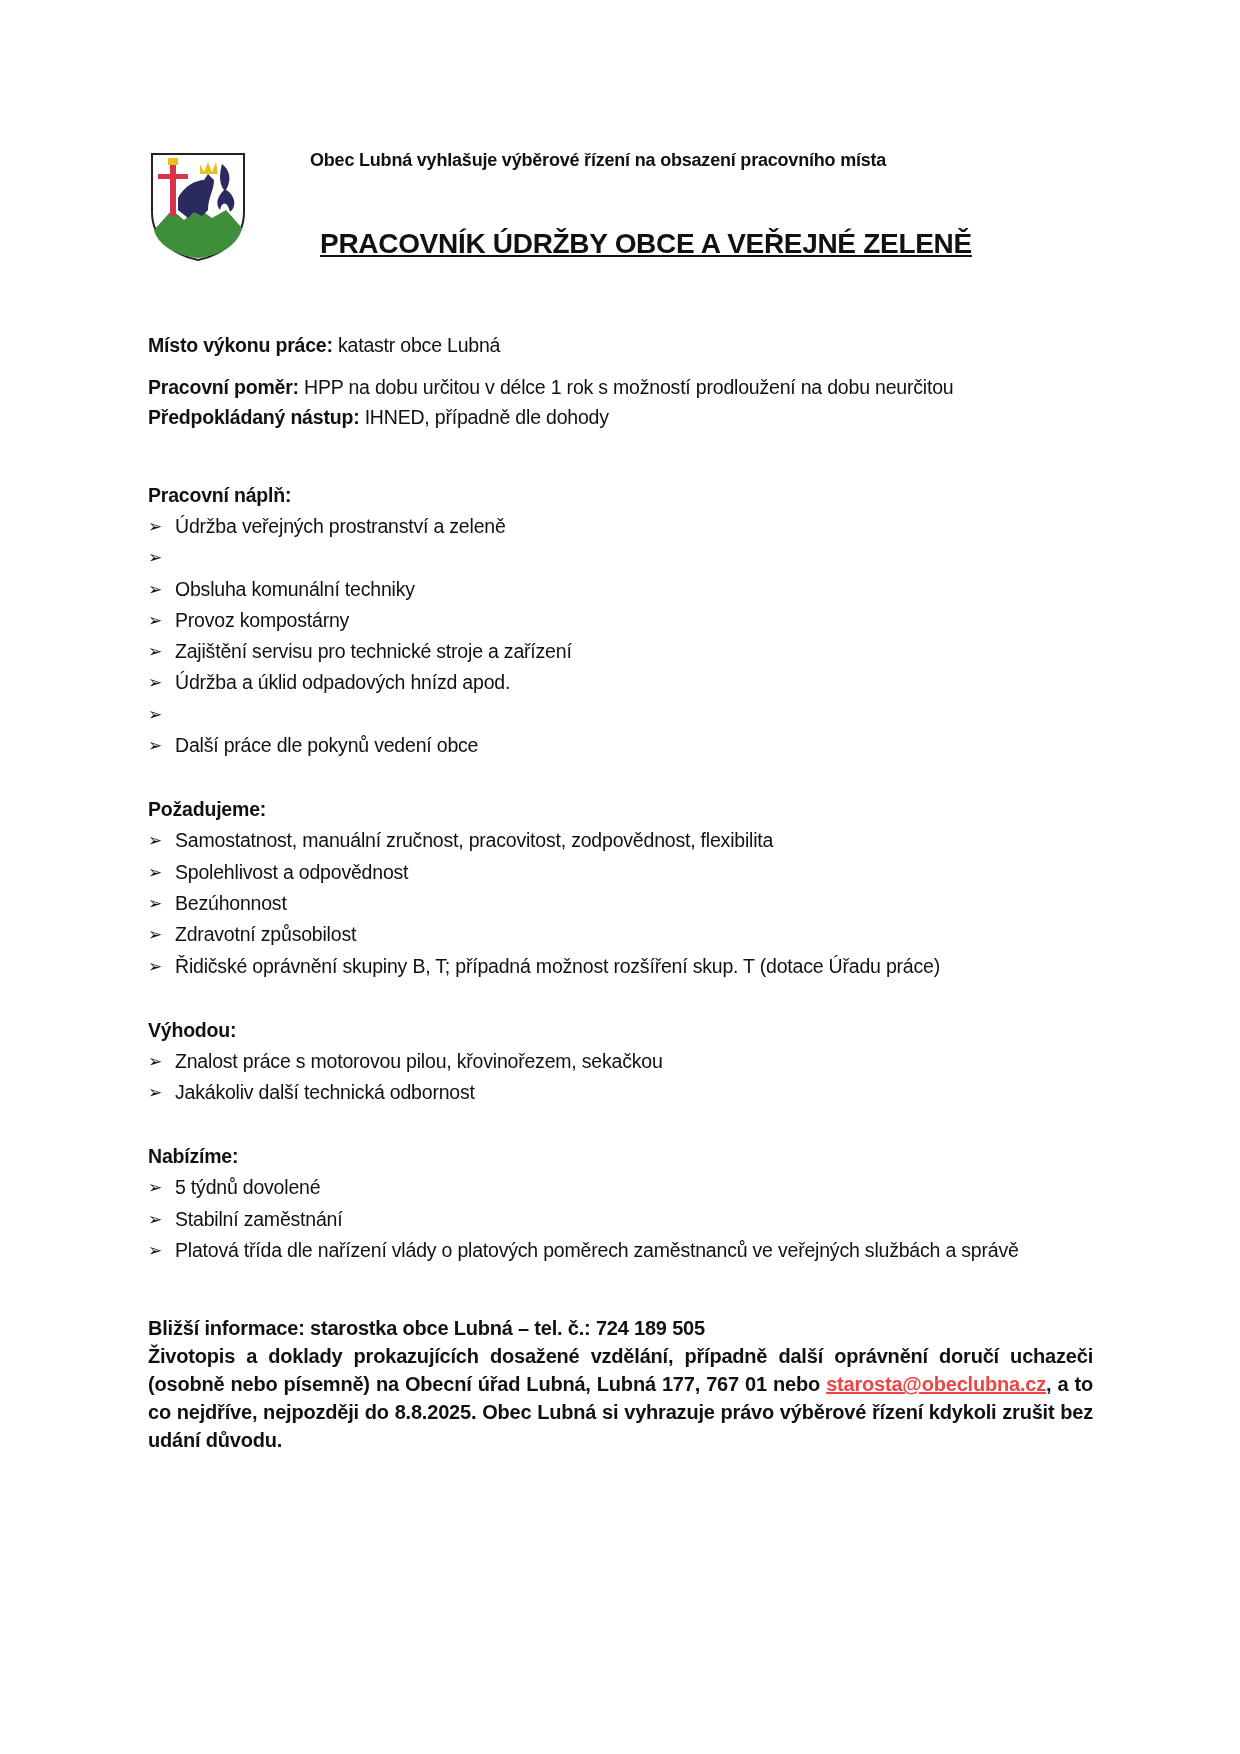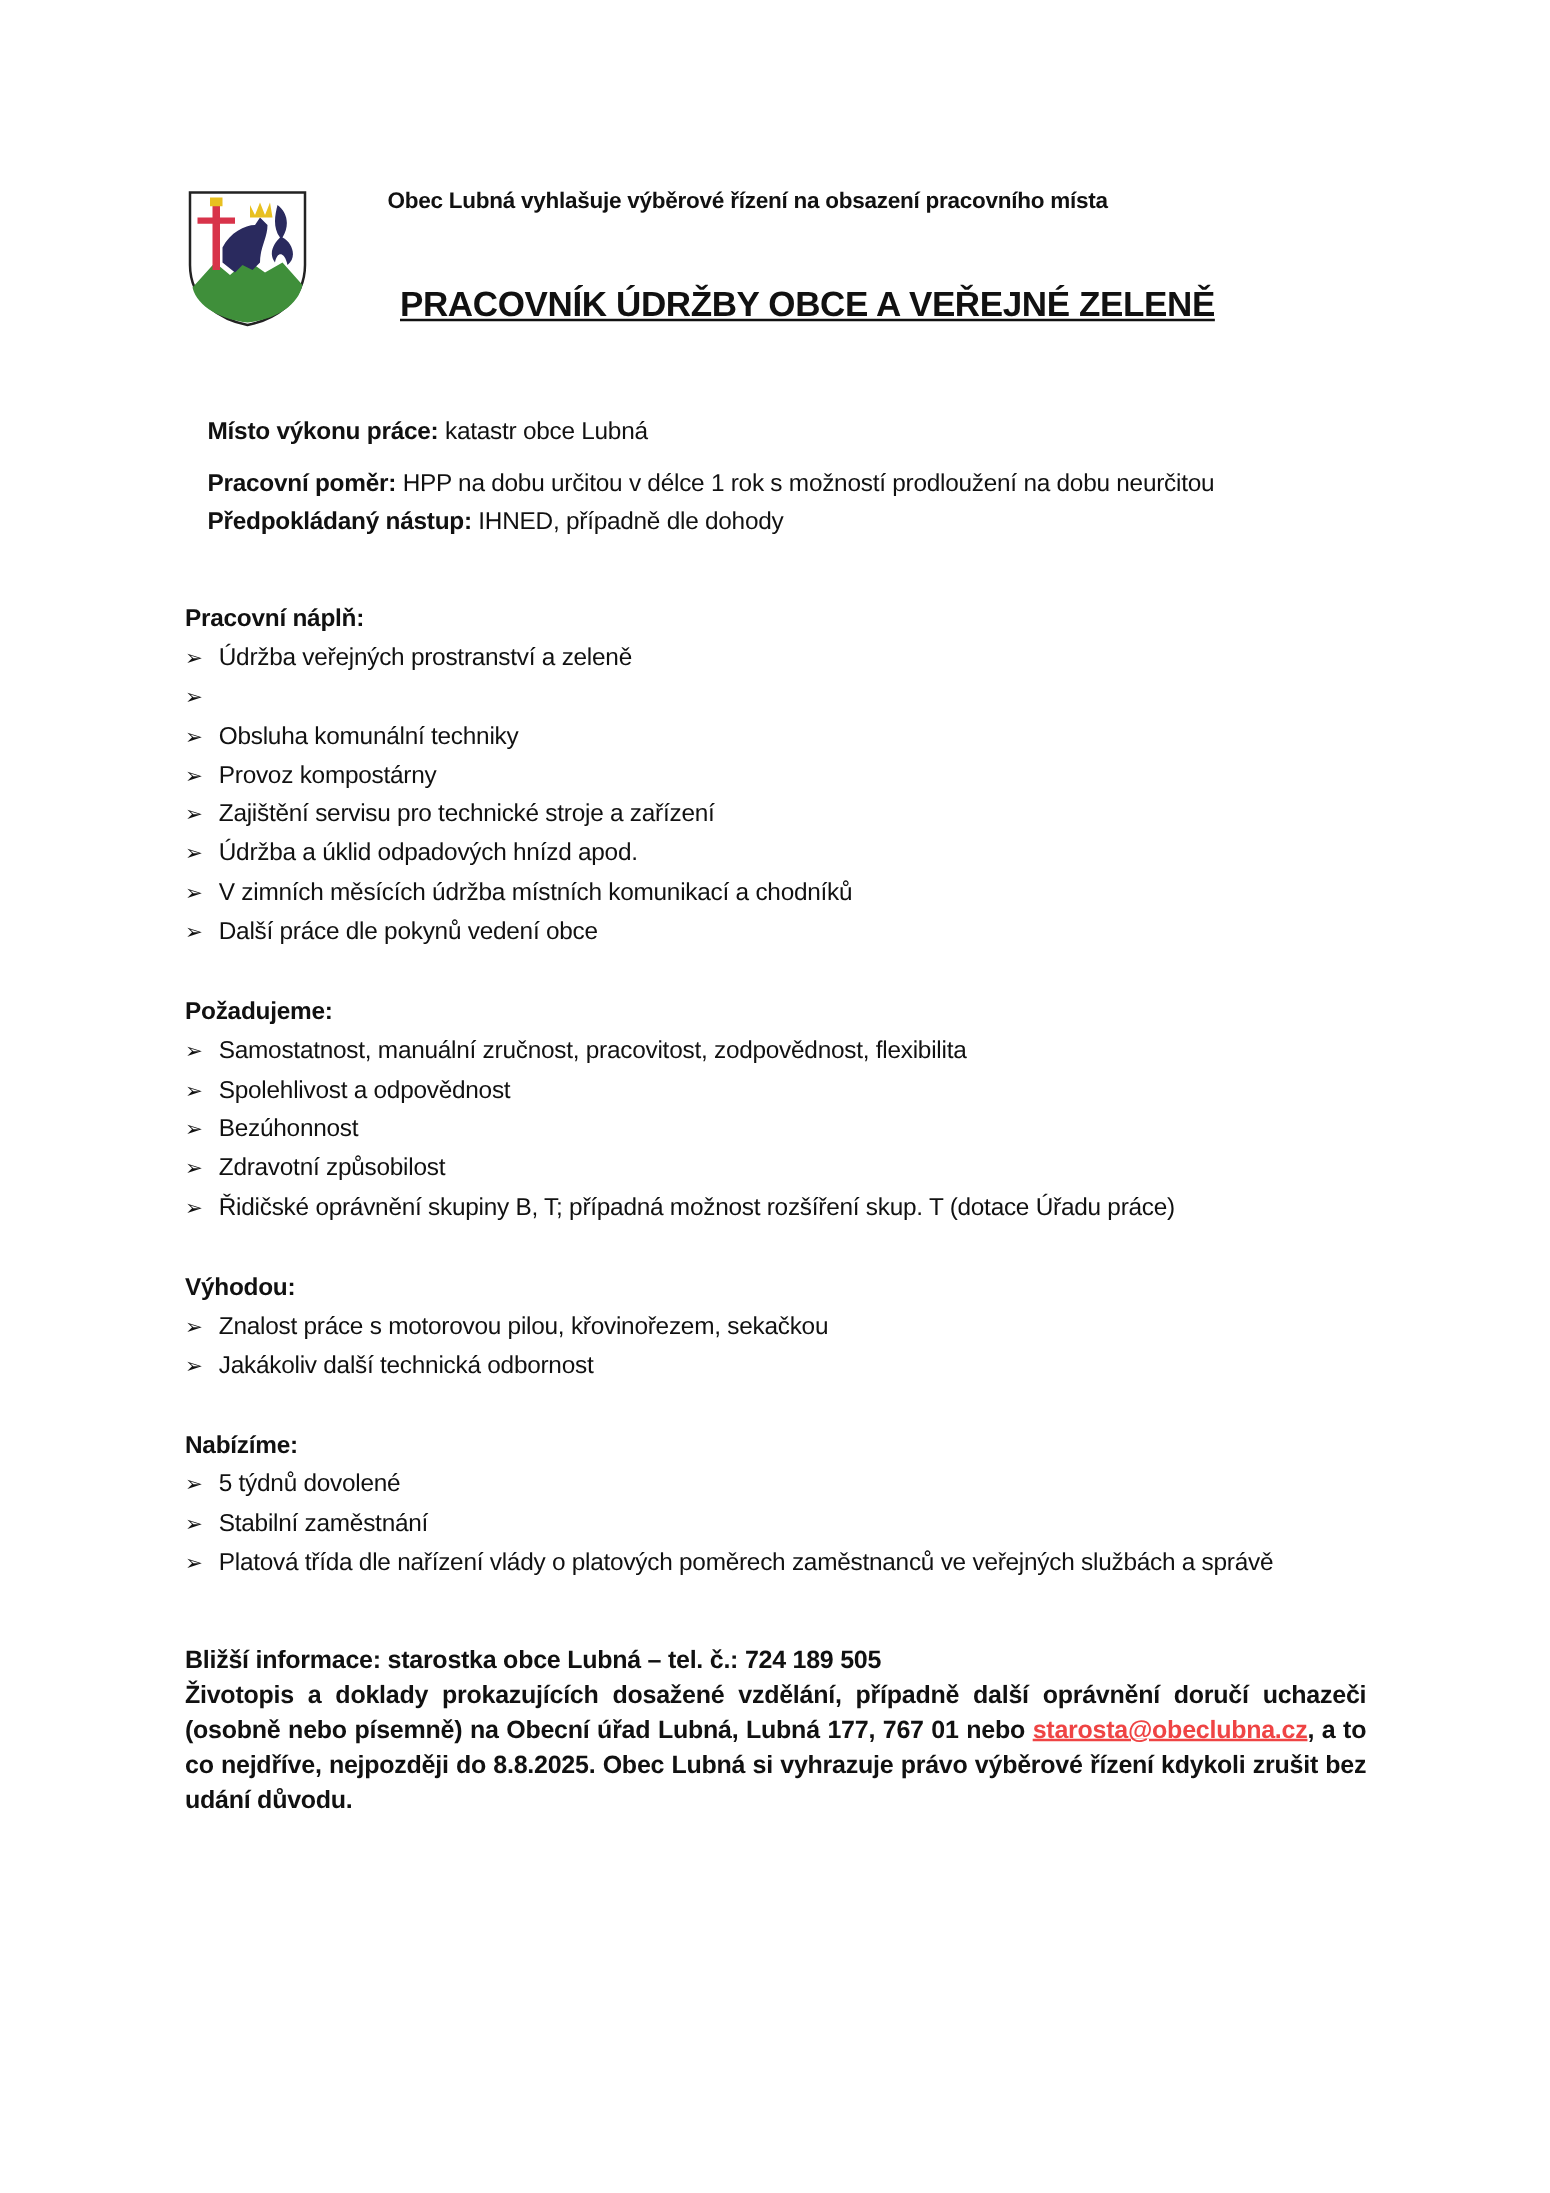--- a/index.html
+++ b/index.html
@@ -15,21 +15,21 @@
       font-size: 18px; font-weight: bold; letter-spacing: -0.2px;
       white-space: nowrap;
     }
     .title {
       position: absolute; left: 320px; top: 228px; width: 700px;
       font-size: 28px; font-weight: bold; text-decoration: underline;
       letter-spacing: -0.3px; white-space: nowrap;
     }
     .content { position: absolute; left: 148px; top: 330px; width: 945px; font-size: 19.5px; letter-spacing: -0.2px; }
     .line { height: 30px; line-height: 30px; white-space: nowrap; }
-    .b { font-weight: bold; margin-left: 18px; }
+    .b { font-weight: bold; }
     .gap-s { height: 12px; }
     .gap-m { height: 33px; }
     .gap-l { height: 48px; }
     .section-head { font-weight: bold; height: 31px; line-height: 31px; }
     .bullet { height: 31.3px; line-height: 31.3px; white-space: nowrap; display: flex; align-items: center; }
     .arrow { display: inline-block; width: 27px; font-size: 17px; }
     .footer { font-weight: bold; font-size: 20px; line-height: 28px; text-align: justify; }
     .footer .first { white-space: nowrap; }
     .email { color: #ef4444; text-decoration: underline; }
   </style>
@@ -85,21 +85,20 @@
         <div class="bullet">
           <span class="arrow">➢</span>
           <span>Zajištění servisu pro technické stroje a zařízení</span>
         </div>
         <div class="bullet">
           <span class="arrow">➢</span>
           <span>Údržba a úklid odpadových hnízd apod.</span>
         </div>
         <div class="bullet">
           <span class="arrow">➢</span>
-          <span>V zimních měsících údržba místních komunikací a chodníků</span>
         </div>
         <div class="bullet">
           <span class="arrow">➢</span>
           <span>Další práce dle pokynů vedení obce</span>
         </div>
       </div>
     <div class="gap-m"></div>
 
     <div class="section-head">Požadujeme:</div>
     <div>

